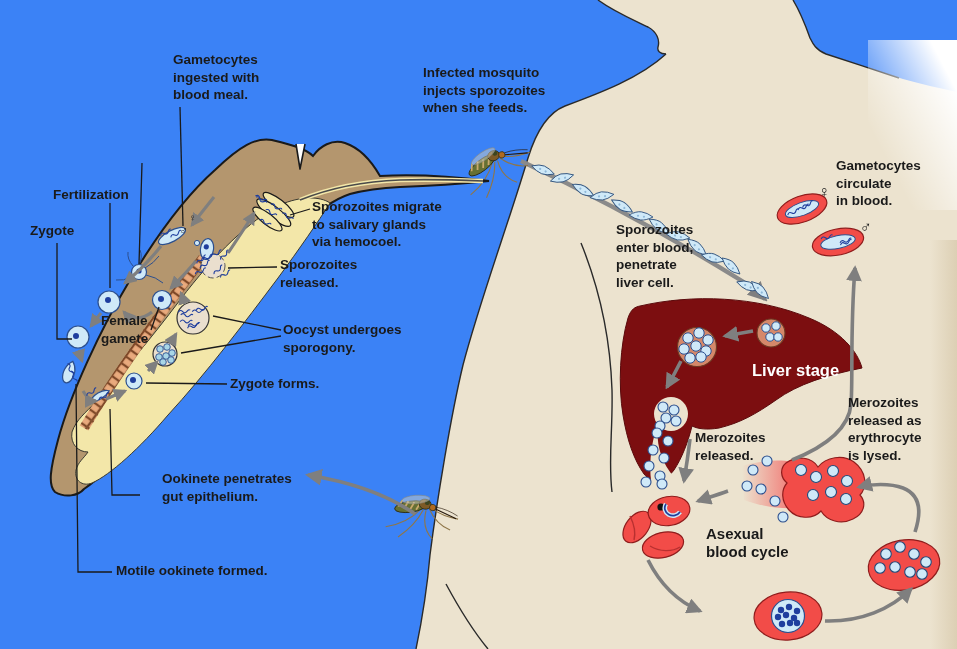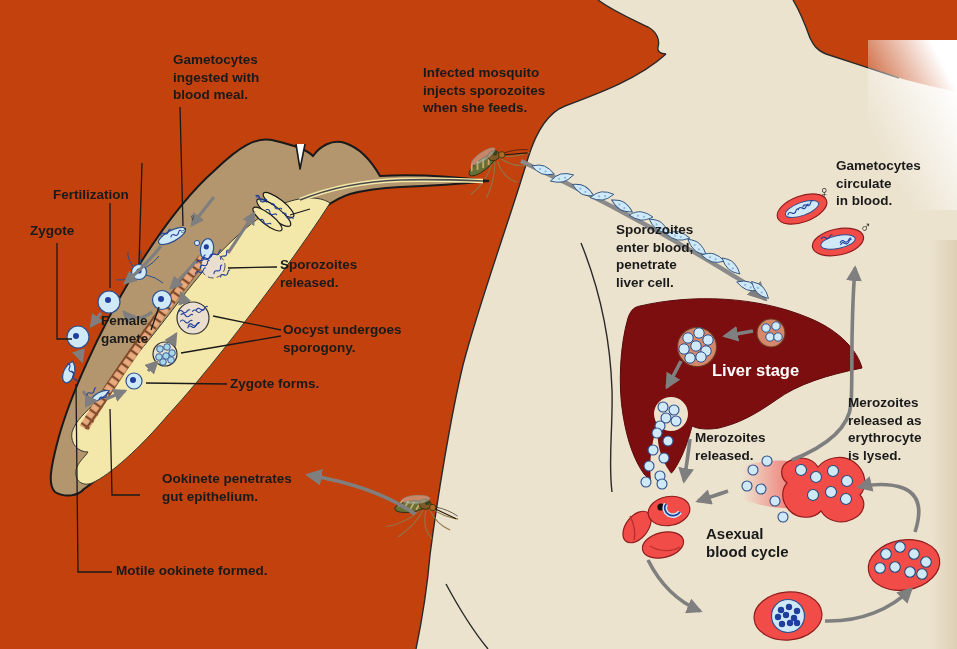--- a/index.html
+++ b/index.html
@@ -1,21 +1,21 @@
 <!DOCTYPE html>
 <html style="--skin: #ece3cf; --outline: #2a2a2a; --mosquito_body: #b4966e; --midgut_yellow: #f3e7a9; --gut_epithelium: #e9aa7d; --liver: #7c0e10; --liver_cell: #d5886a; --rbc_red: #f24c48; --rbc_outline: #8f1d1d; --parasite_blue_fill: #cfe9f8; --parasite_blue_outline: #2c4f8e; --parasite_navy: #1f3e9e; --oocyst_pale: #eadfce; --arrow_gray: #7f7f7f; --label_text: #1a1a1a; --liver_label_text: #ffffff;"><head>
 <meta charset="utf-8">
 <style>
   html,body{margin:0;padding:0;background:#fff;}
-  .stage{position:relative;width:957px;height:649px;background:#c2410c;
+  .stage{position:relative;width:957px;height:649px;background:#3b82f6;
          font-family:"Liberation Sans",sans-serif;overflow:hidden;}
   svg.art{position:absolute;left:0;top:0;z-index:1;}
   .label{position:absolute;white-space:pre-line;color:var(--label_text,#1a1a1a);
          font-size:13.5px;line-height:17.5px;font-weight:bold;z-index:2;}
-  .label.light{color:var(--liver_label_text,#fff);font-size:16.5px;}
+  .label.light{color:var(--liver_label_text,#fff);font-size:16.5px;margin-left:40px;}
   .label.big{font-size:15px;text-align:left;}
   .sym{position:absolute;z-index:2;font-weight:bold;color:#222;line-height:1;}
 </style>
 </head>
 <body>
 
 <div class="stage">
 
 <svg class="art" width="957" height="649" viewBox="0 0 957 649">
   <defs>
@@ -488,20 +488,23 @@
       </g>
 </svg>
 
 <div class="label" style="left:173px;top:51px">Gametocytes
 ingested with
 blood meal.</div>
 <div class="label" style="left:53px;top:186px">Fertilization</div>
 <div class="label" style="left:30px;top:222px">Zygote</div>
 <div class="label" style="left:101px;top:312px">Female
 gamete</div>
+<div class="label" style="left:312px;top:198px">Sporozoites migrate
+to salivary glands
+via hemocoel.</div>
 <div class="label" style="left:280px;top:256px">Sporozoites
 released.</div>
 <div class="label" style="left:283px;top:321px">Oocyst undergoes
 sporogony.</div>
 <div class="label" style="left:230px;top:375px">Zygote forms.</div>
 <div class="label" style="left:162px;top:470px">Ookinete penetrates
 gut epithelium.</div>
 <div class="label" style="left:116px;top:562px">Motile ookinete formed.</div>
 <div class="label" style="left:423px;top:64px">Infected mosquito
 injects sporozoites

